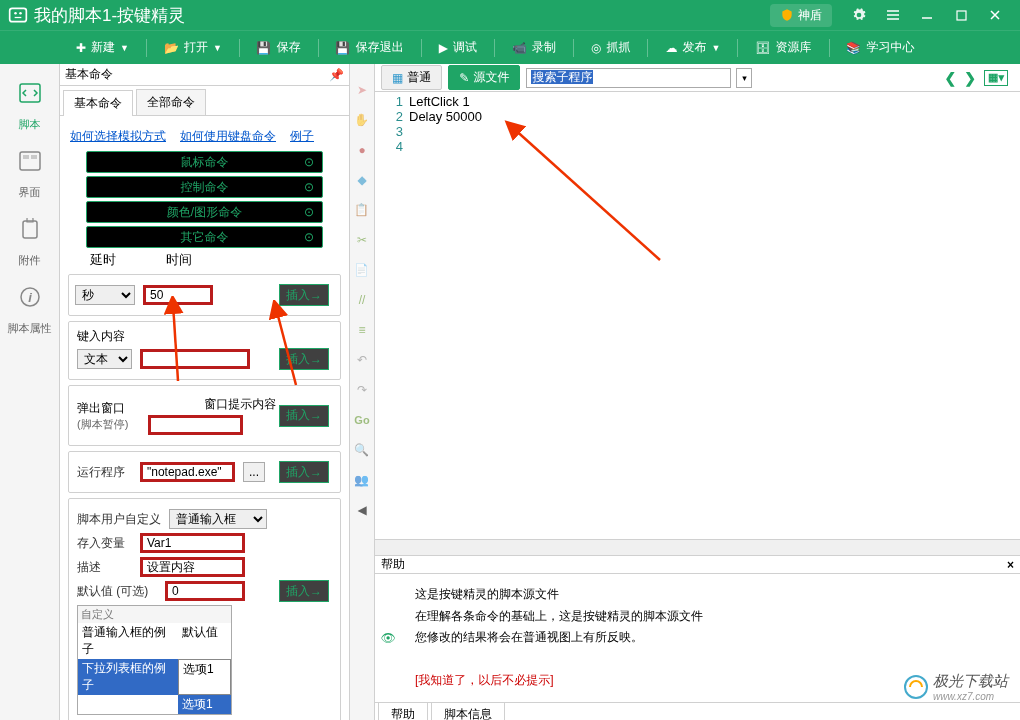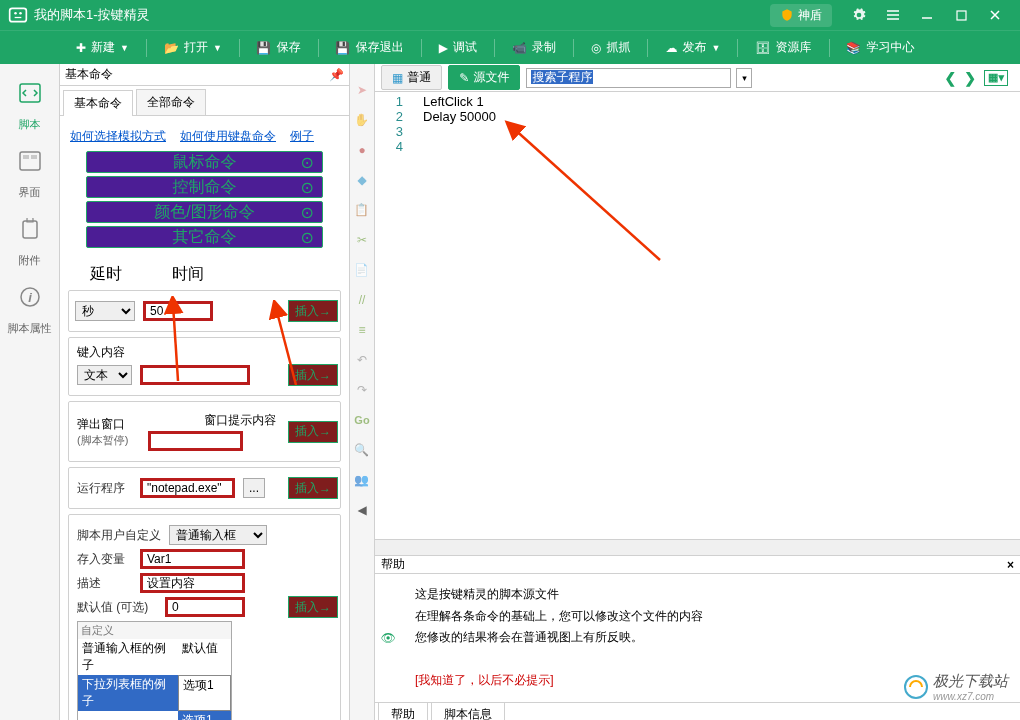--- a/index.html
+++ b/index.html
@@ -1,20 +1,20 @@
 <!DOCTYPE html>
 <html><head>
 <meta charset="utf-8">
 <style>
 * { margin: 0; padding: 0; box-sizing: border-box; font-family: "Microsoft YaHei", Arial, sans-serif; }
 body { width: 1020px; height: 720px; overflow: hidden; background: #fff; font-size: 12px; position: relative; }
 
 .titlebar { height: 30px; background: #1fa566; display: flex; align-items: center; padding: 0 8px; color: #fff; }
 .titlebar .logo { width: 20px; height: 20px; margin-right: 6px; }
-.titlebar .title { flex: 1; font-size: 13px; }
+.titlebar .title { flex: 1; font-size: 17px; }
 .titlebar .shield { display: flex; align-items: center; gap: 4px; background: rgba(255,255,255,0.15); padding: 3px 10px; border-radius: 4px; margin-right: 10px; cursor: pointer; }
 .titlebar .winbtn { width: 34px; height: 30px; display: flex; align-items: center; justify-content: center; cursor: pointer; }
 
 .toolbar { height: 34px; background: #1fa566; display: flex; align-items: center; padding: 0 8px 0 68px; gap: 6px; color: #fff; border-top: 1px solid rgba(255,255,255,0.1); }
 .toolbar .tbtn { display: flex; align-items: center; gap: 5px; padding: 4px 8px; cursor: pointer; font-size: 12px; }
 .toolbar .sep { width: 1px; height: 18px; background: rgba(255,255,255,0.3); margin: 0 3px; }
 
 .app-body { display: flex; height: calc(720px - 64px); }
 .leftnav { width: 60px; background: #f5f5f5; border-right: 1px solid #d0d0d0; display: flex; flex-direction: column; align-items: center; padding-top: 10px; }
 .leftnav .nav-item { width: 50px; padding: 6px 0; display: flex; flex-direction: column; align-items: center; gap: 11px; cursor: pointer; color: #666; font-size: 11px; margin-bottom: 4px; }
@@ -24,29 +24,29 @@
 .cmd-panel { width: 290px; background: #fff; border-right: 1px solid #d0d0d0; display: flex; flex-direction: column; }
 .cmd-header { height: 22px; display: flex; align-items: center; justify-content: space-between; padding: 0 5px; border-bottom: 1px solid #d0d0d0; font-size: 12px; }
 .cmd-tabs { display: flex; border-bottom: 1px solid #d0d0d0; }
 .cmd-tab { padding: 4px 10px; border: 1px solid #d0d0d0; border-bottom: none; margin: 3px 0 0 3px; background: #f5f5f5; cursor: pointer; font-size: 12px; }
 .cmd-tab.active { background: #fff; position: relative; top: 1px; }
 .cmd-body { flex: 1; overflow-y: auto; padding: 6px; }
 
 .link-row { display: flex; gap: 14px; margin: 6px 4px; }
 .link-row a { color: #0055cc; text-decoration: underline; font-size: 12px; cursor: pointer; }
 
-.expand-btn { width: 237px; height: 22px; border: 1px solid #1fa566; background: #4c1d95; color: #1fa566; display: flex; align-items: center; justify-content: center; cursor: pointer; font-size: 16px; position: relative; margin: 3px auto; border-radius: 2px; }
+.expand-btn { width: 237px; height: 22px; border: 1px solid #1fa566; background: #000000; color: #1fa566; display: flex; align-items: center; justify-content: center; cursor: pointer; font-size: 12px; position: relative; margin: 3px auto; border-radius: 2px; }
 .expand-btn .chev { position: absolute; right: 8px; }
 
 .section { border: 1px solid #d0d0d0; border-radius: 2px; padding: 6px 8px; margin: 5px 2px; position: relative; }
 .row { display: flex; align-items: center; gap: 8px; margin: 4px 0; }
 .lbl-left { font-size: 12px; color: #333; min-width: 55px; }
 .sel { height: 20px; border: 1px solid #aaa; font-size: 12px; padding: 0 2px; }
 .inp { height: 20px; border: 3px solid #b91c1c; font-size: 12px; padding: 0 4px; }
-.insert-btn { width: 50px; height: 22px; border: 1px solid #1fa566; background: #7f1d1d; color: #1fa566; cursor: pointer; font-size: 12px; display: flex; align-items: center; justify-content: center; position: absolute; right: 2px; }
+.insert-btn { width: 50px; height: 22px; border: 1px solid #1fa566; background: #404040; color: #1fa566; cursor: pointer; font-size: 12px; display: flex; align-items: center; justify-content: center; position: absolute; right: 11px; }
 .browse-btn { width: 22px; height: 20px; border: 1px solid #aaa; background: #f0f0f0; cursor: pointer; font-size: 12px; }
 
 .cust-list { border: 1px solid #aaa; margin: 4px 0; font-size: 12px; width: 155px; }
 .cust-list .hdr { background: #f5f5f5; padding: 1px 3px; color: #777; font-size: 11px; }
 .cust-list .item { display: flex; padding: 0; }
 .cust-list .c1 { width: 100px; padding: 1px 4px; }
 .cust-list .c2 { flex: 1; padding: 1px 4px; }
 .cust-list .sel-row { background: #316ac5; color: #fff; }
 .cust-list .opt-cell { background: #316ac5; color: #fff; }
 
@@ -58,35 +58,35 @@
 .view-tab.active { background: #1fa566; color: #fff; border-color: #1fa566; }
 .search-box { flex: 1; height: 20px; border: 1px solid #aaa; padding: 0 4px; font-size: 12px; background: #fff; max-width: 205px; }
 .search-box .hl { background: #316ac5; color: #fff; padding: 0 1px; }
 .nav-arrows { display: flex; gap: 8px; color: #1fa566; font-size: 14px; font-weight: bold; margin-left: auto; margin-right: 6px; }
 .nav-arrows span { cursor: pointer; }
 
 .code-wrap { flex: 1; display: flex; overflow: hidden; }
 .code-area { flex: 1; font-family: Consolas, monospace; font-size: 13px; padding: 2px 0; overflow: auto; }
 .code-line { display: flex; }
 .gutter { width: 34px; text-align: right; padding-right: 6px; color: #2a8e8e; user-select: none; }
-.code-txt { flex: 1; color: #000; margin-left: 14px; }
+.code-txt { flex: 1; color: #000; }
 
 .help-panel { height: 165px; border-top: 1px solid #d0d0d0; display: flex; flex-direction: column; }
 .help-hdr { height: 20px; display: flex; align-items: center; justify-content: space-between; padding: 0 6px; font-size: 12px; border-bottom: 1px solid #d0d0d0; }
 .help-body { flex: 1; padding: 10px 14px; font-size: 12px; line-height: 1.8; }
 .help-body .dismiss { color: #c00; cursor: pointer; }
 .help-tabs { display: flex; border-top: 1px solid #d0d0d0; }
 .help-tab { padding: 3px 12px; border: 1px solid #d0d0d0; border-top: none; margin-left: 3px; font-size: 12px; cursor: pointer; background: #fff; }
 .help-eye { width: 26px; display: flex; align-items: center; justify-content: center; color: #1fa566; }
 
 .red-arrow { position: absolute; pointer-events: none; }
 .scrollbar-h { height: 16px; background: #f0f0f0; border-top: 1px solid #d0d0d0; position: relative; }
 .watermark { position: absolute; right: 12px; bottom: 18px; font-size: 15px; color: #7aa; font-style: italic; display: flex; align-items: center; gap: 4px; }
 .hdr-row { display: flex; gap: 50px; margin: 2px 4px 4px 24px; }
-.hdr-row span { font-size: 16px; margin-top: 13px; }
+.hdr-row span { font-size: 13px; }
 </style>
 </head>
 <body>
 
 <div class="titlebar">
   <svg class="logo" viewBox="0 0 24 24">
       <rect x="2" y="4" width="20" height="16" rx="3" fill="none" stroke="#fff" stroke-width="2"></rect>
       <circle cx="9" cy="10" r="1.5" fill="#fff"></circle>
       <circle cx="15" cy="10" r="1.5" fill="#fff"></circle>
       <path d="M8 15 h8" stroke="#fff" stroke-width="1.5"></path>
@@ -396,21 +396,21 @@
 
     <div class="help-panel">
       <div class="help-hdr">
         <span>帮助</span>
         <span style="cursor:pointer;font-weight:bold">×</span>
       </div>
       <div style="display:flex;flex:1">
         <div class="help-eye">👁</div>
         <div class="help-body">
           <div>这是按键精灵的脚本源文件</div>
-          <div>在理解各条命令的基础上，您可以修改这个文件的内容</div>
+          <div>在理解各条命令的基础上，这是按键精灵的脚本源文件</div>
           <div>您修改的结果将会在普通视图上有所反映。</div>
           <br>
           <span class="dismiss">[我知道了，以后不必提示]</span>
         </div>
       </div>
       <div class="help-tabs">
         <div class="help-tab">帮助</div>
         <div class="help-tab">脚本信息</div>
       </div>
     </div>

